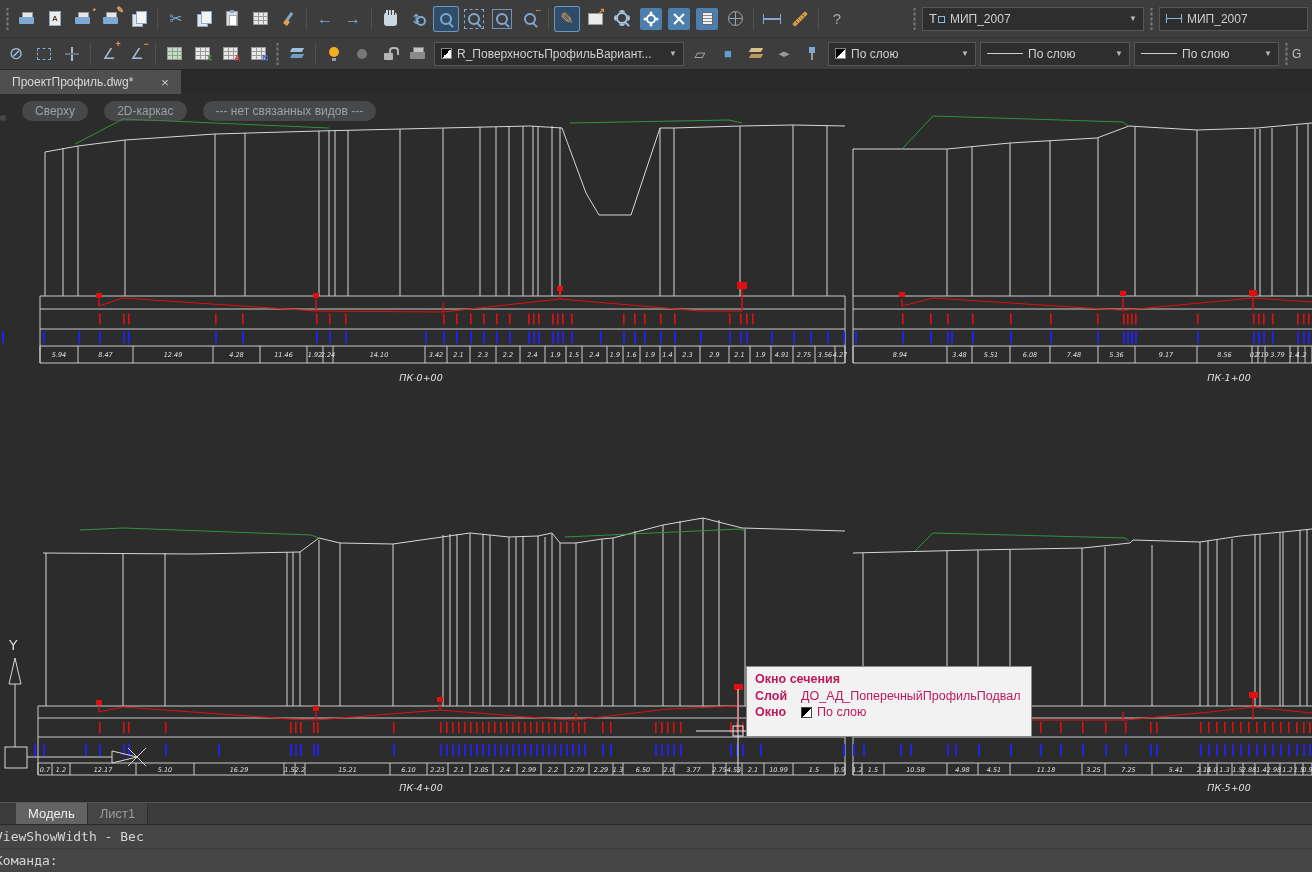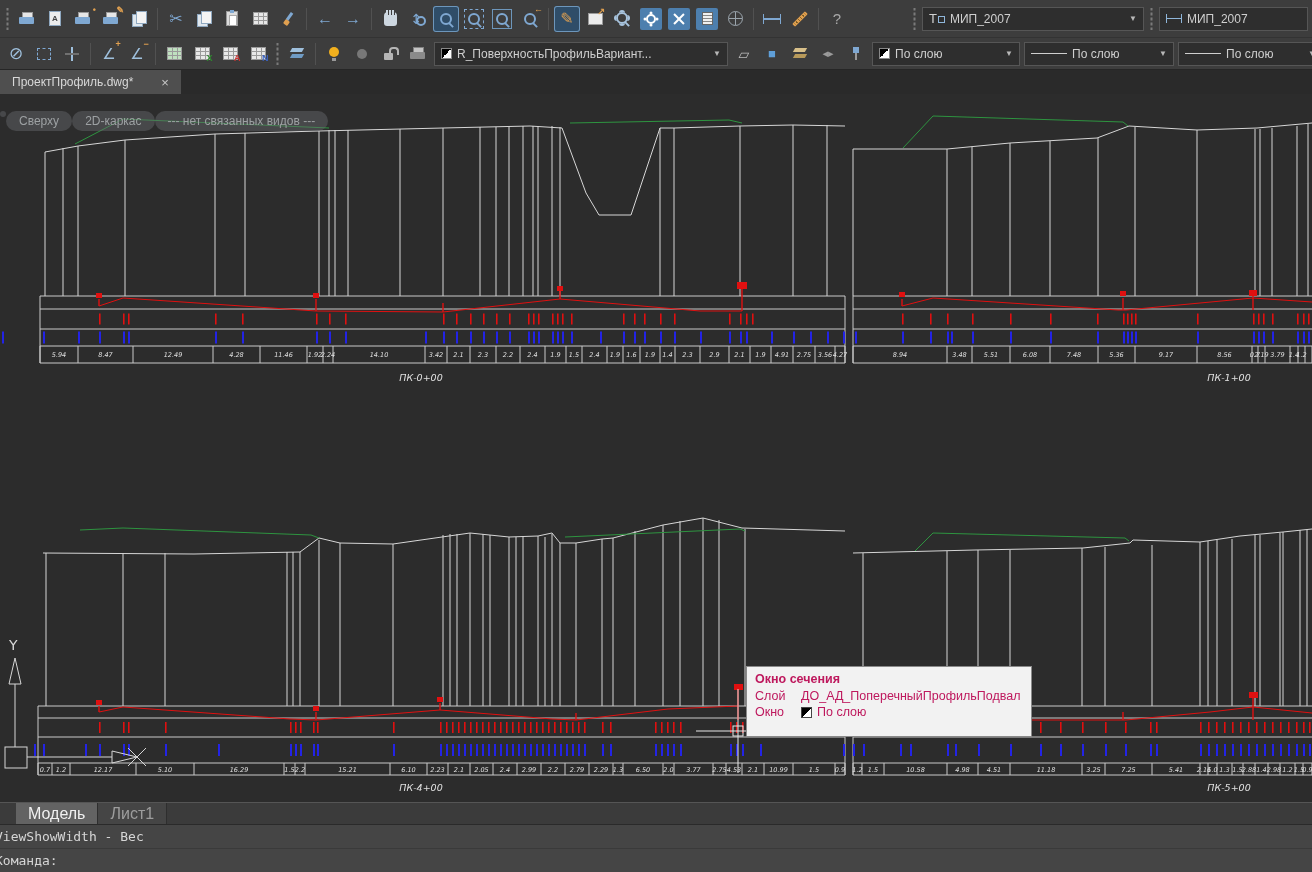--- a/index.html
+++ b/index.html
@@ -109,35 +109,35 @@
   .lead-line{width:36px;height:1px;background:#cfcfcf;flex:0 0 auto}
   .cutlbl{color:#c0c0c0;font-size:12px;width:9px;overflow:hidden;flex:0 0 auto}
   
   .tabbar{height:24px;background:#2a2a2a;display:flex;align-items:stretch}
   .doctab{background:#4f4f4f;color:#d8d8d8;font-size:12px;display:flex;align-items:center;
     padding:0 12px;gap:28px}
   .doctab .x{color:#c8c8c8;font-size:13px;cursor:default}
   
   .canvas{position:relative;height:708px;background:#2c2c2c;overflow:hidden}
   .canvas svg{position:absolute;left:0;top:0}
-  .pills{position:absolute;top:17px;left:0;display:flex;gap:0;align-items:flex-start;z-index:3}
+  .pills{position:absolute;top:7px;left:0;display:flex;gap:16px;align-items:flex-end;z-index:3}
   .pill{background:rgba(104,107,110,.45);border-radius:11px;color:#9da1a3;font-size:12px;
     padding:3px 13px;white-space:nowrap}
   .pill.sliver{width:6px;padding:3px 2px}
   
   .tooltip{position:absolute;left:746px;top:572px;width:286px;height:71px;z-index:5;
     background:#f2f2f2;border:1px solid #8a8a8a;padding:5px 8px;color:#be185d;font-size:12.5px}
   .tooltip .tt{font-weight:bold;margin-bottom:3px}
   .trow{display:flex;align-items:center;margin-top:2px}
-  .trow .tl{font-weight:normal;width:46px;flex:0 0 auto}
+  .trow .tl{font-weight:bold;width:46px;flex:0 0 auto}
   .trow .sw{width:11px;height:11px;border:1px solid #444;margin-right:5px;flex:0 0 auto;
     background:linear-gradient(135deg,#000 50%,#fff 50%)}
   
   .sheetbar{height:22px;background:#3b3b3b;border-top:1px solid #555;display:flex;
-    align-items:stretch;padding-left:16px;font-size:16px}
+    align-items:stretch;padding-left:16px;font-size:13px}
   .stab{display:flex;align-items:center;padding:0 12px;color:#9d9d9d;background:#454545;
     border-right:1px solid #2e2e2e}
   .stab.active{background:#636363;color:#f0f0f0}
   
   .cmd{height:48px;background:#454545;font-family:"DejaVu Sans Mono",monospace;
     font-size:13px;color:#d6d6d6;border-top:1px solid #2a2a2a}
   .cmdline{height:24px;line-height:23px;margin-left:-5px;white-space:pre}
   .cmdline.first{border-bottom:1px solid #3a3a3a}
 </style>
 </head>
@@ -309,21 +309,21 @@
     </div>
     <div class="tbtn">
       <span class="ic s-dimcircle"></span>
     </div>
     <div class="tbtn">
       <span class="ic s-lock"></span>
     </div>
     <div class="tbtn">
       <span class="ic s-printer dim"></span>
     </div>
-    <div class="dd" style="width: 294px;">
+    <div class="dd" style="width: 250px;">
       <span class="lead-swatch"></span>
       <span class="lbl">R_ПоверхностьПрофильВариант...</span>
       <span class="arr">▼</span>
     </div>
     <div class="tbtn">
       <span class="glyph" style="color: rgb(187, 187, 187); font-size: 14px;">▱</span>
     </div>
     <div class="tbtn">
       <span class="glyph" style="color: rgb(95, 159, 216); font-size: 13px;">■</span>
     </div>

